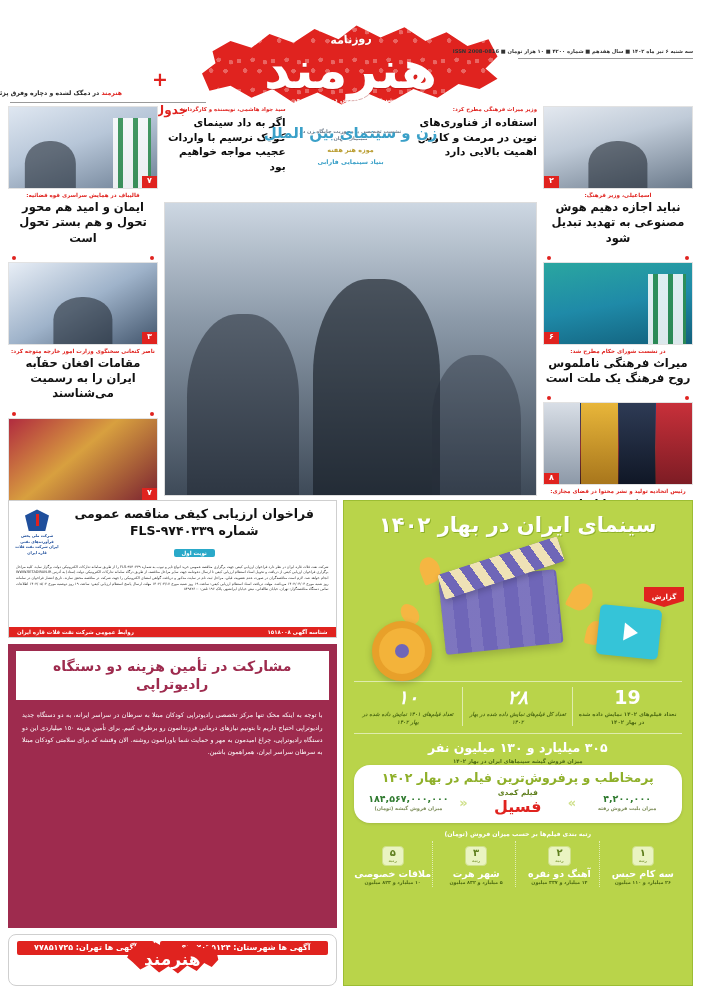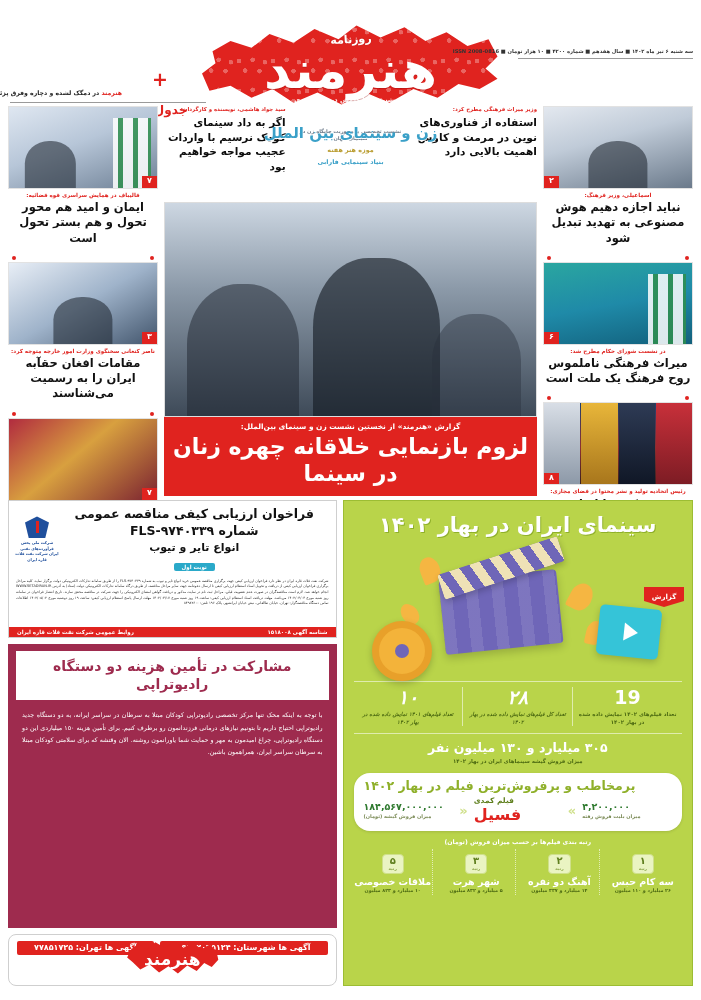--- a/index.html
+++ b/index.html
@@ -255,22 +255,22 @@
   .stats-row2 {
     display: flex; direction: rtl; margin-top: 7px;
     border-top: 1px solid rgba(255,255,255,.55); padding-top: 6px;
   }
   .stat2 { flex: 1; text-align: center; padding: 0 4px; }
   .stat2 + .stat2 { border-right: 1px solid rgba(255,255,255,.55); }
   .stat2-num { color: #fff; font-size: 12.5px; font-weight: 800; line-height: 1.2; }
   .stat2-lbl { color: #4d6b12; font-size: 5.4px; font-weight: 700; line-height: 1.5; margin-top: 2px; }
 
   .top-film {
-    margin-top: 8px; background: #fff; border-radius: 16px;
-    padding: 5px 10px 7px; text-align: left;
+    background: #fff; border-radius: 16px;
+    padding: 5px 10px 7px; text-align: center;
     box-shadow: 0 1px 3px rgba(0,0,0,.12);
   }
   .tf-title {
     color: #8fb02a; font-size: 12.5px; font-weight: 800; margin-bottom: 3px;
   }
   .tf-row { display: flex; align-items: center; justify-content: center; gap: 6px; direction: rtl; }
   .tf-side { flex: 1; }
   .tf-val { color: #2f7a2f; font-size: 9.5px; font-weight: 800; }
   .tf-cap { color: #7a8a55; font-size: 5px; font-weight: 600; margin-top: 1px; }
   .tf-center { width: 88px; }
@@ -508,25 +508,20 @@
           </div>
         </div>
       </div>
 
       <div class="lead-photo ph-g">
         <div style="position:absolute;left:6%;bottom:0;width:30%;height:62%;background:rgba(30,36,46,.5);border-radius:46% 46% 0 0;"></div>
         <div style="position:absolute;left:40%;bottom:0;width:34%;height:74%;background:rgba(20,26,34,.62);border-radius:44% 44% 0 0;"></div>
         <div style="position:absolute;right:4%;bottom:0;width:24%;height:48%;background:rgba(40,48,60,.42);border-radius:46% 46% 0 0;"></div>
       </div>
 
-      <div class="lead-head">
-        <div class="lh-kicker">گزارش «هنرمند» از نخستین نشست زن و سینمای بین‌الملل:</div>
-        <div class="lh-title">لزوم بازنمایی خلاقانه چهره زنان</div>
-        <div class="lh-title">در سینما</div>
-      </div>
     </div>
 
     <div class="col-side">
 
       <div class="sstory">
         <div class="sphoto ph-a">
           <div class="strip-flags"></div>
           <div class="silhouette" style="left:28%;width:34%;"></div>
           <div class="pbadge">۷</div>
         </div>
@@ -652,21 +647,20 @@
         </div>
       </div>
     </div>
 
     <div class="lower-left">
 
       <div class="tender">
         <div class="tender-head">
           <div class="tender-title">
             <div class="tt-main">فراخوان ارزیابی کیفی مناقصه عمومی شماره FLS-۹۷۴۰۳۳۹</div>
-            <div class="tt-sub">انواع تایر و تیوب</div>
             <div class="tt-badge">نوبت اول</div>
           </div>
           <div class="tender-logo">
             <div class="tl-mark"></div>
             <div class="tl-txt">شرکت ملی پخش فرآورده‌های نفتی ایران شرکت نفت فلات قاره ایران</div>
           </div>
         </div>
         <div class="tender-body">شرکت نفت فلات قاره ایران در نظر دارد فراخوان ارزیابی کیفی جهت برگزاری مناقصه عمومی خرید انواع تایر و تیوب به شماره FLS-۹۷۴۰۳۳۹ را از طریق سامانه تدارکات الکترونیکی دولت برگزار نماید. کلیه مراحل برگزاری فراخوان ارزیابی کیفی از دریافت و تحویل اسناد استعلام ارزیابی کیفی تا ارسال دعوتنامه جهت سایر مراحل مناقصه، از طریق درگاه سامانه تدارکات الکترونیکی دولت (ستاد) به آدرس WWW.SETADIRAN.IR انجام خواهد شد. لازم است مناقصه‌گران در صورت عدم عضویت قبلی، مراحل ثبت نام در سایت مذکور و دریافت گواهی امضای الکترونیکی را جهت شرکت در مناقصه محقق سازند. تاریخ انتشار فراخوان در سامانه روز شنبه مورخ ۱۴۰۲/۰۴/۰۳ می‌باشد. مهلت دریافت اسناد استعلام ارزیابی کیفی: ساعت ۱۹ روز شنبه مورخ ۱۴۰۲/۰۴/۱۷ مهلت ارسال پاسخ استعلام ارزیابی کیفی: ساعت ۱۹ روز دوشنبه مورخ ۱۴۰۲/۰۵/۰۲ اطلاعات تماس دستگاه مناقصه‌گزار: تهران، خیابان طالقانی، نبش خیابان ایرانشهر، پلاک ۱۹۶ تلفن: ۸۴۹۸۲۶۰۰</div>
         <div class="tender-foot">
           <span>شناسه آگهی ۱۵۱۸۰۰۸</span>

